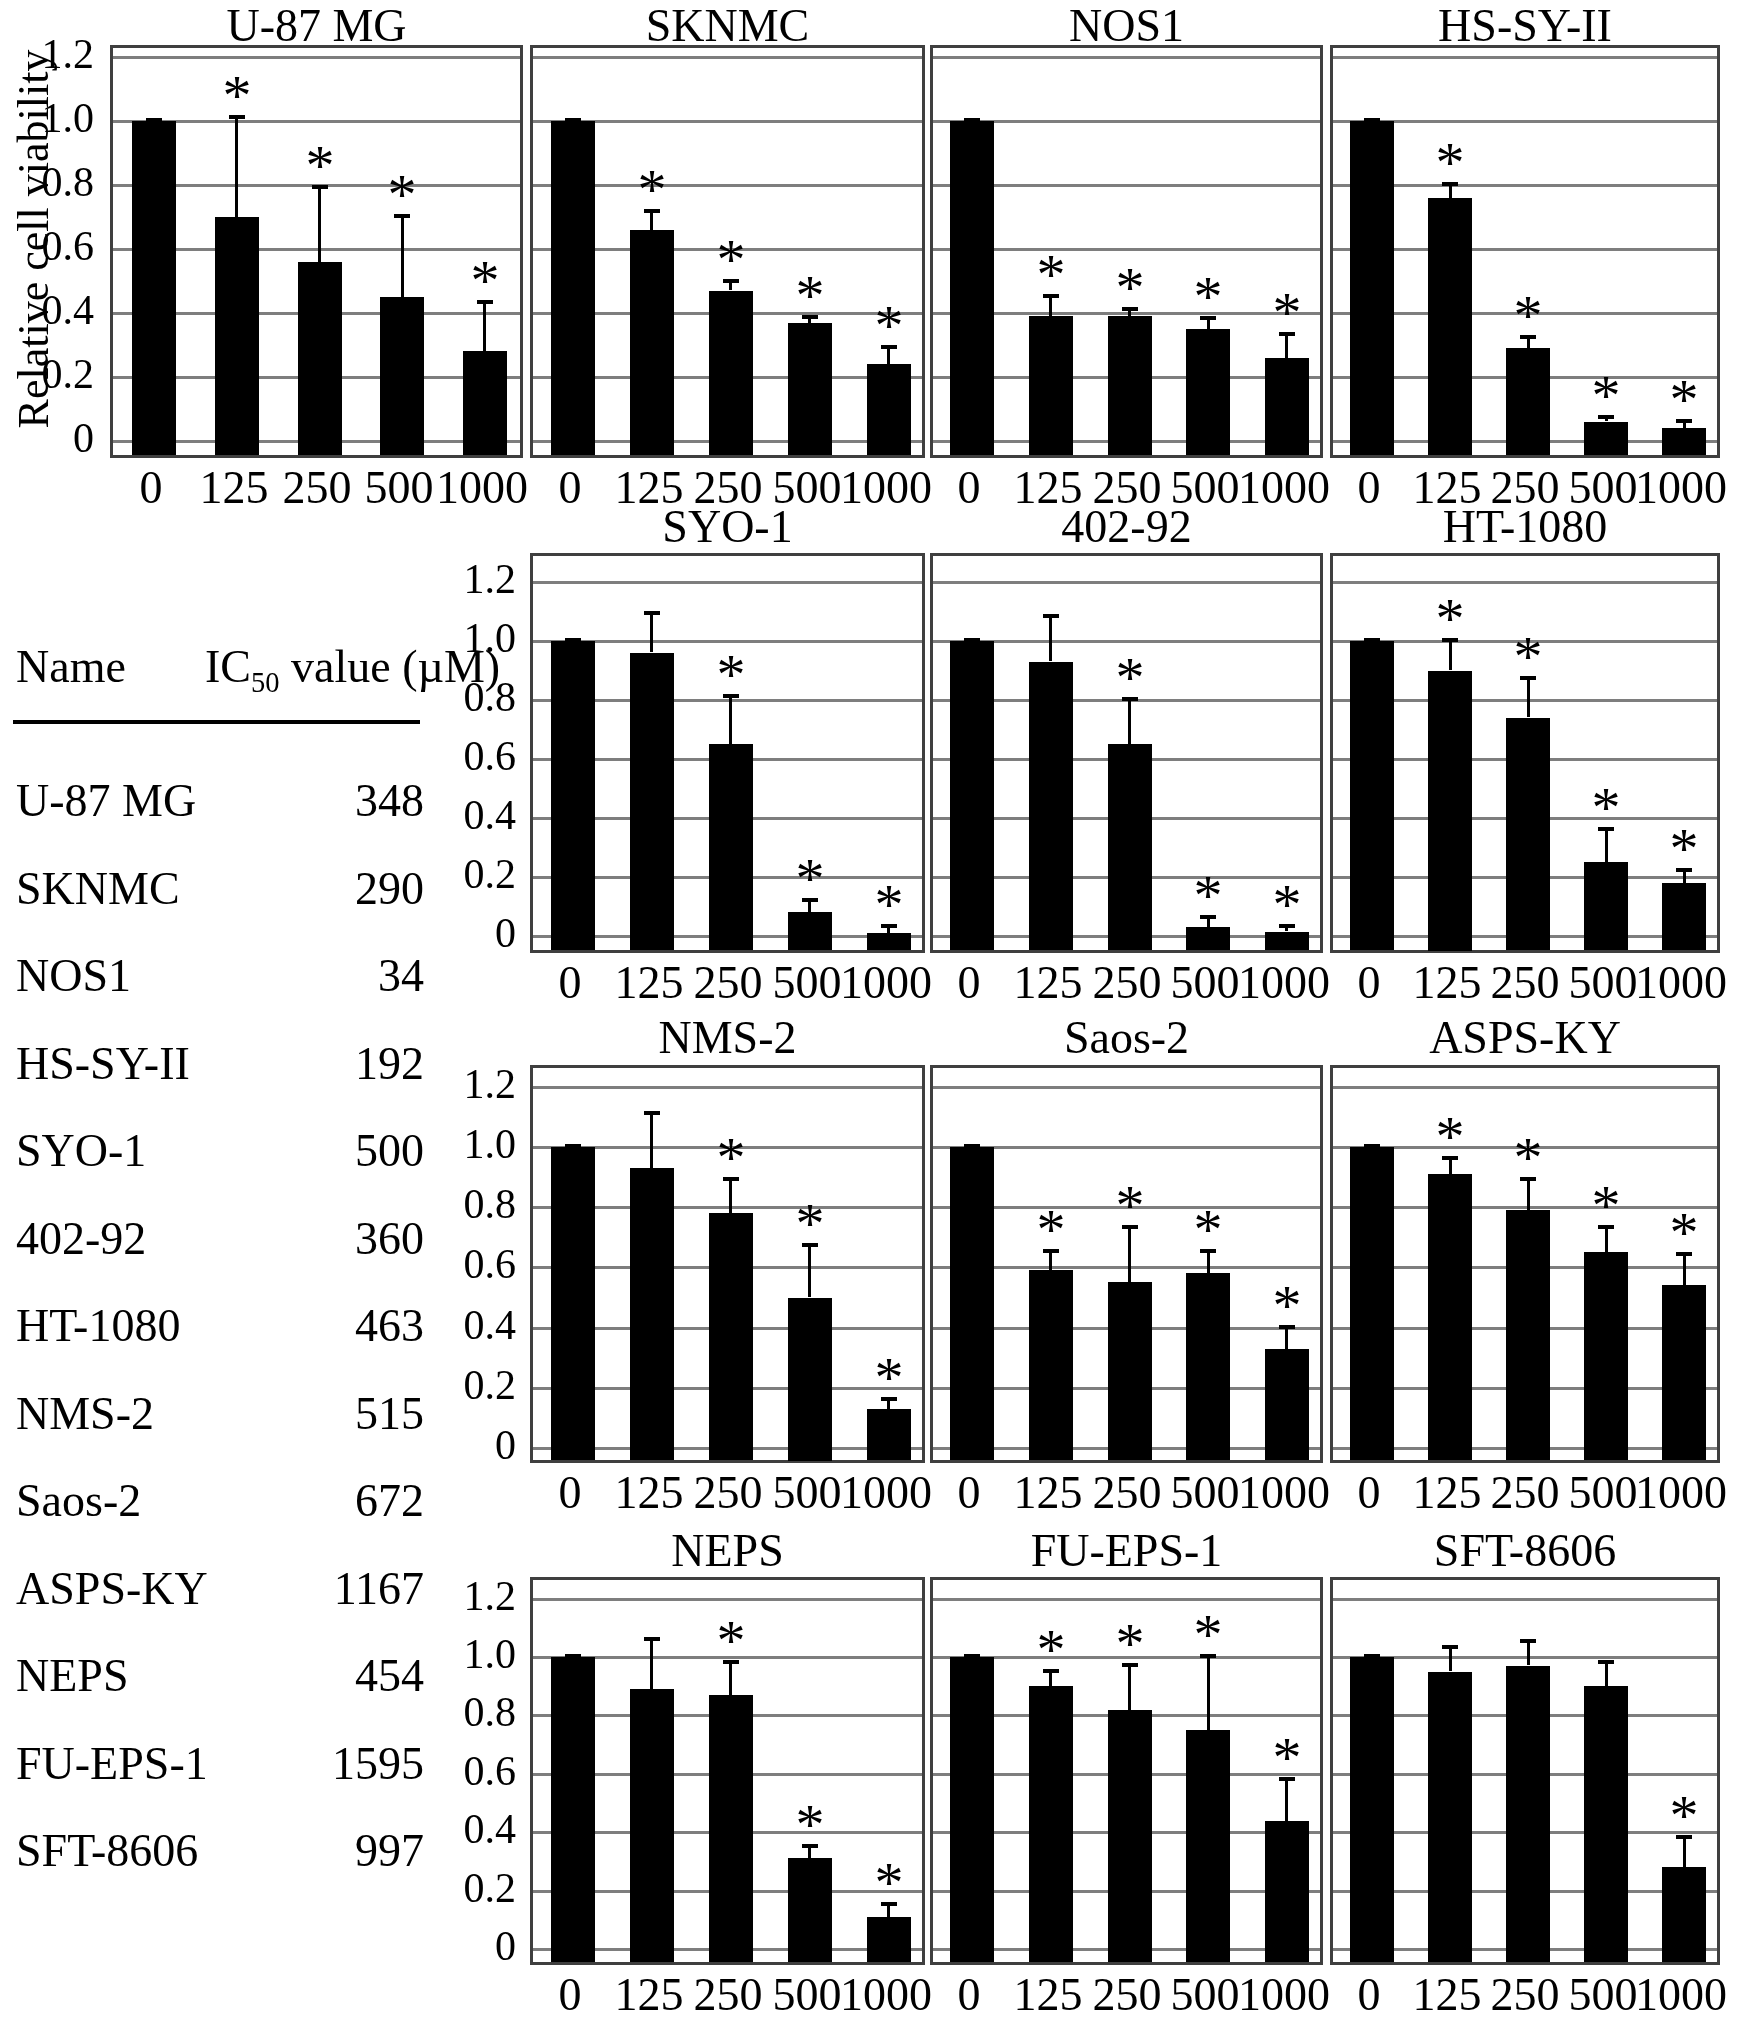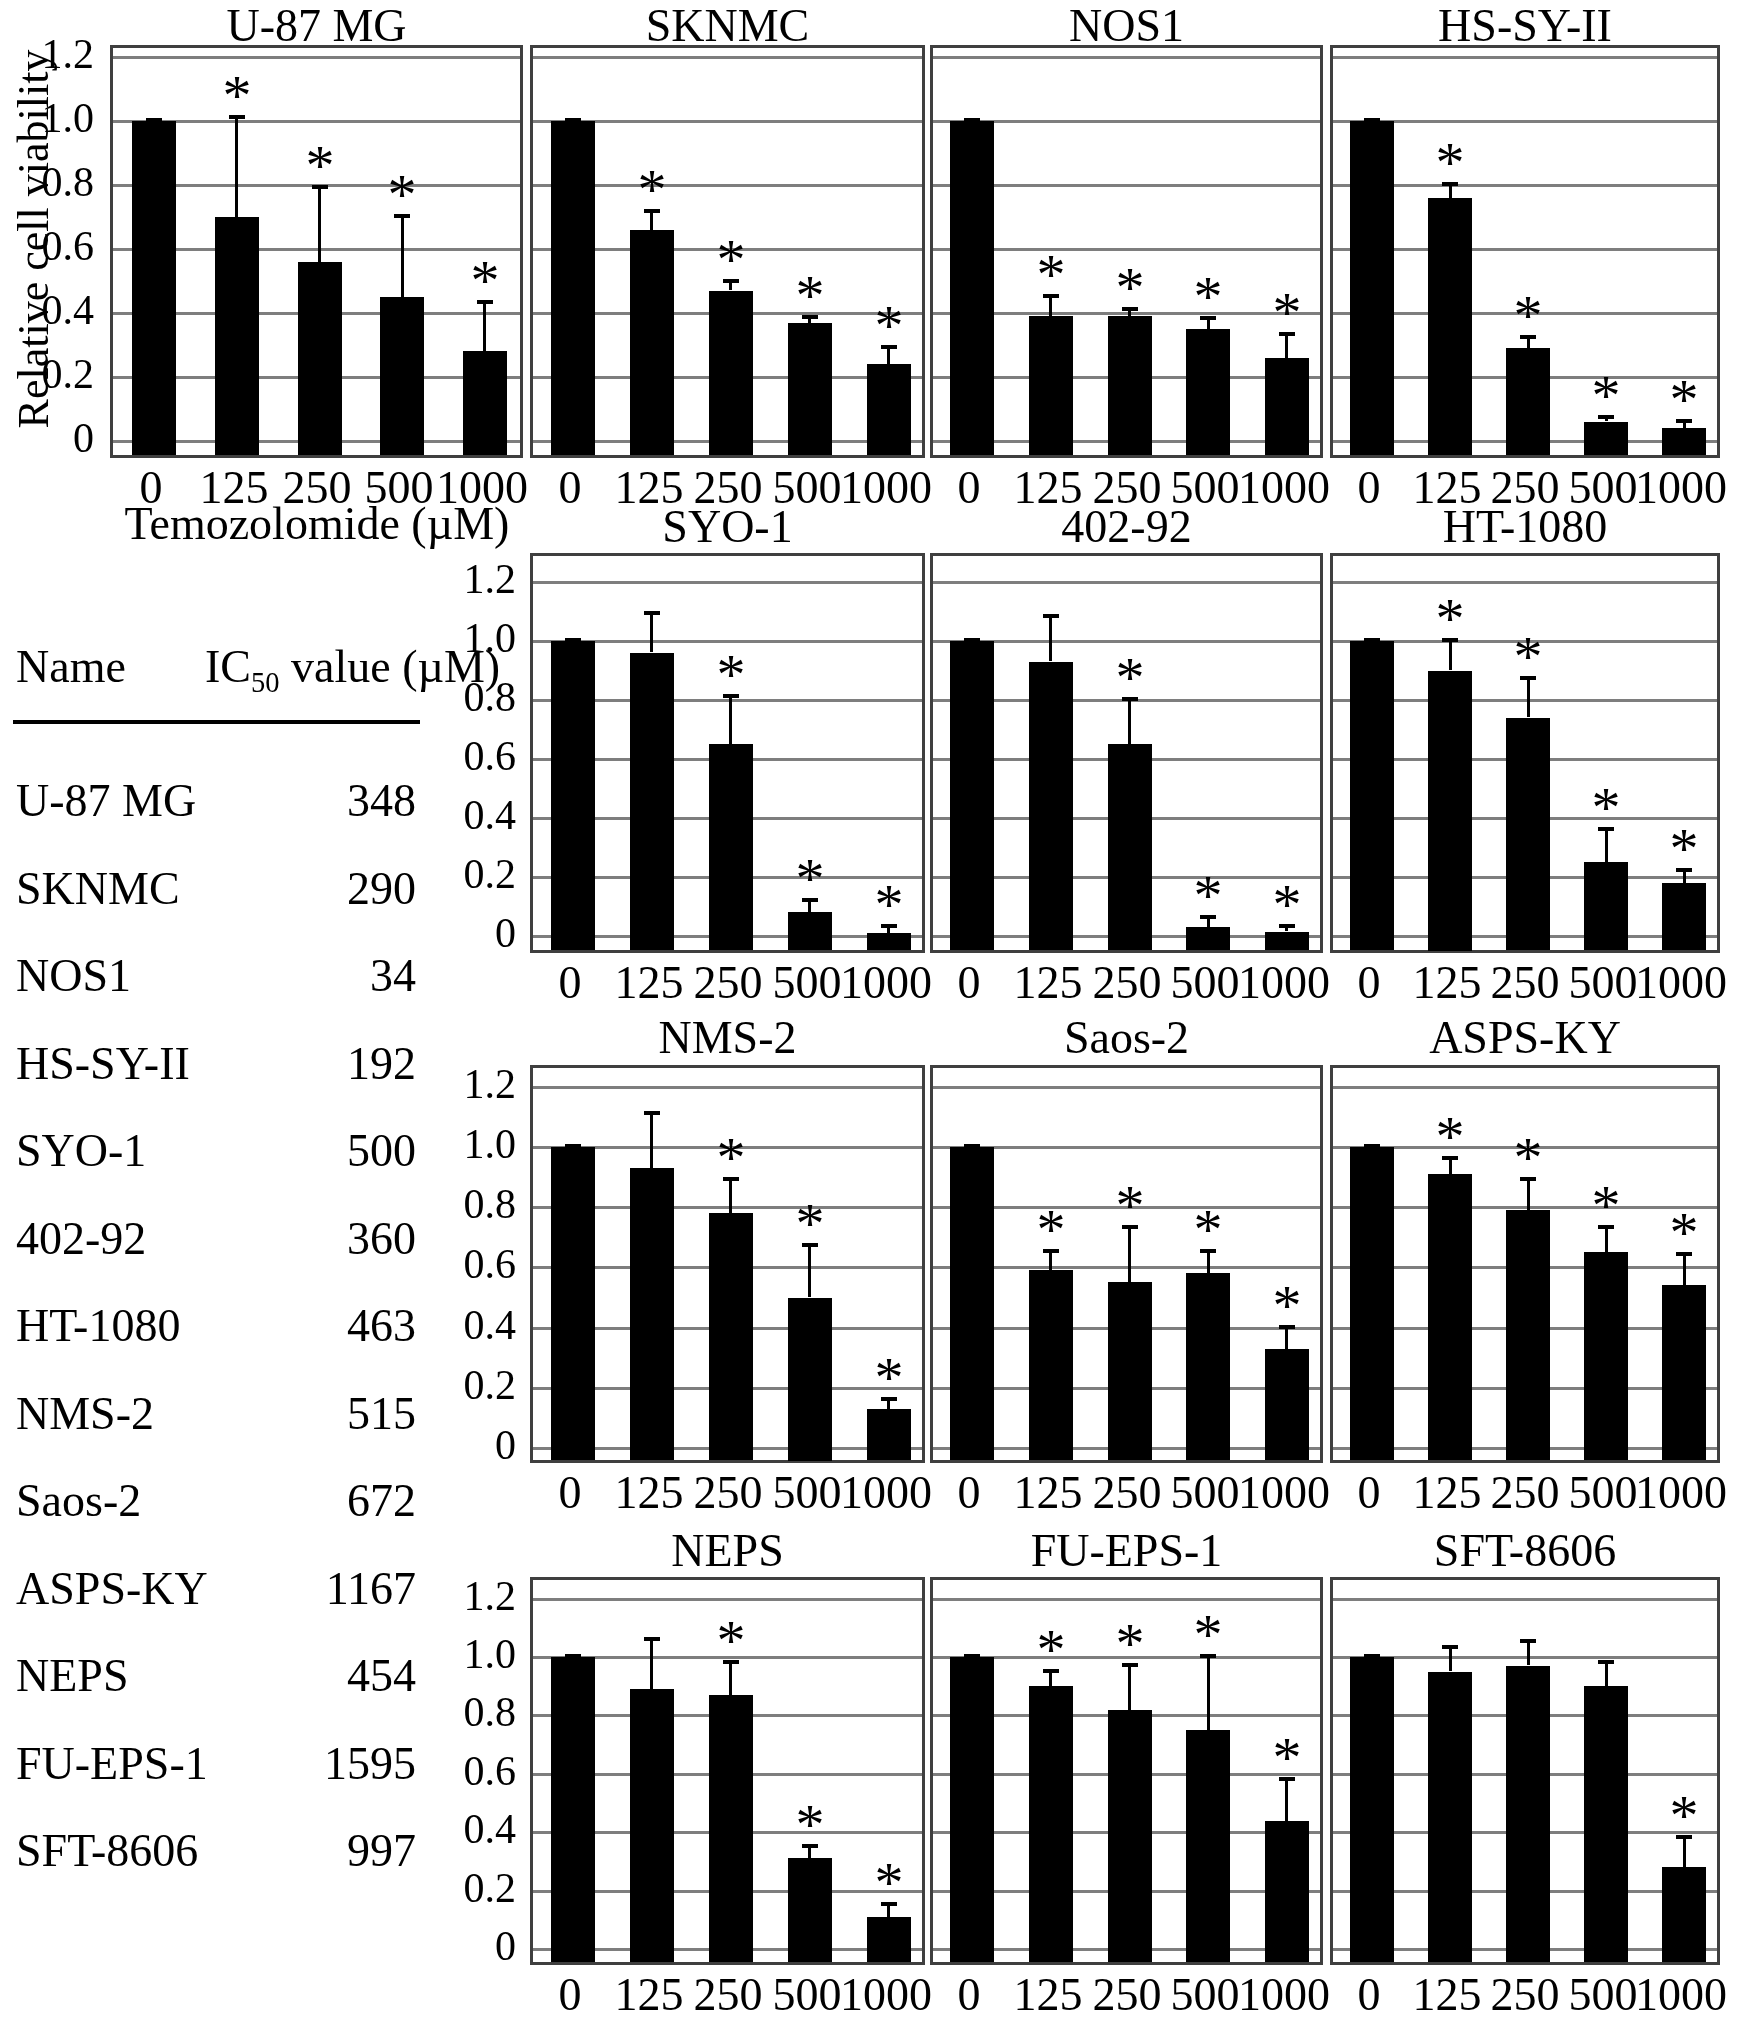--- a/index.html
+++ b/index.html
@@ -114,33 +114,32 @@
   }
   .t-name{
     position:absolute;
     left:16px;
     font-size:46px;
     line-height:50px;
     white-space:nowrap;
   }
   .t-value{
     position:absolute;
-    left:230px;
+    left:238px;
     width:186px;
     text-align:right;
     font-size:46px;
     line-height:50px;
   }
 </style>
 </head>
 <body>
 
 <div class="canvas">
   <div class="ylab">Relative cell viability</div>
-  <div class="xlab">Temozolomide (µM)</div>
 
   <div id="charts">
       <div class="chart-title" style="left: 110px; top: 2px; width: 413px;">U-87 MG</div>
       <div class="plot" style="left: 110px; top: 45px; width: 413px; height: 413px;">
         <div class="grid" style="top: 8px; width: 407px;"></div>
         <div class="grid" style="top: 72px; width: 407px;"></div>
         <div class="grid" style="top: 136px; width: 407px;"></div>
         <div class="grid" style="top: 200px; width: 407px;"></div>
         <div class="grid" style="top: 264px; width: 407px;"></div>
         <div class="grid" style="top: 328px; width: 407px;"></div>

